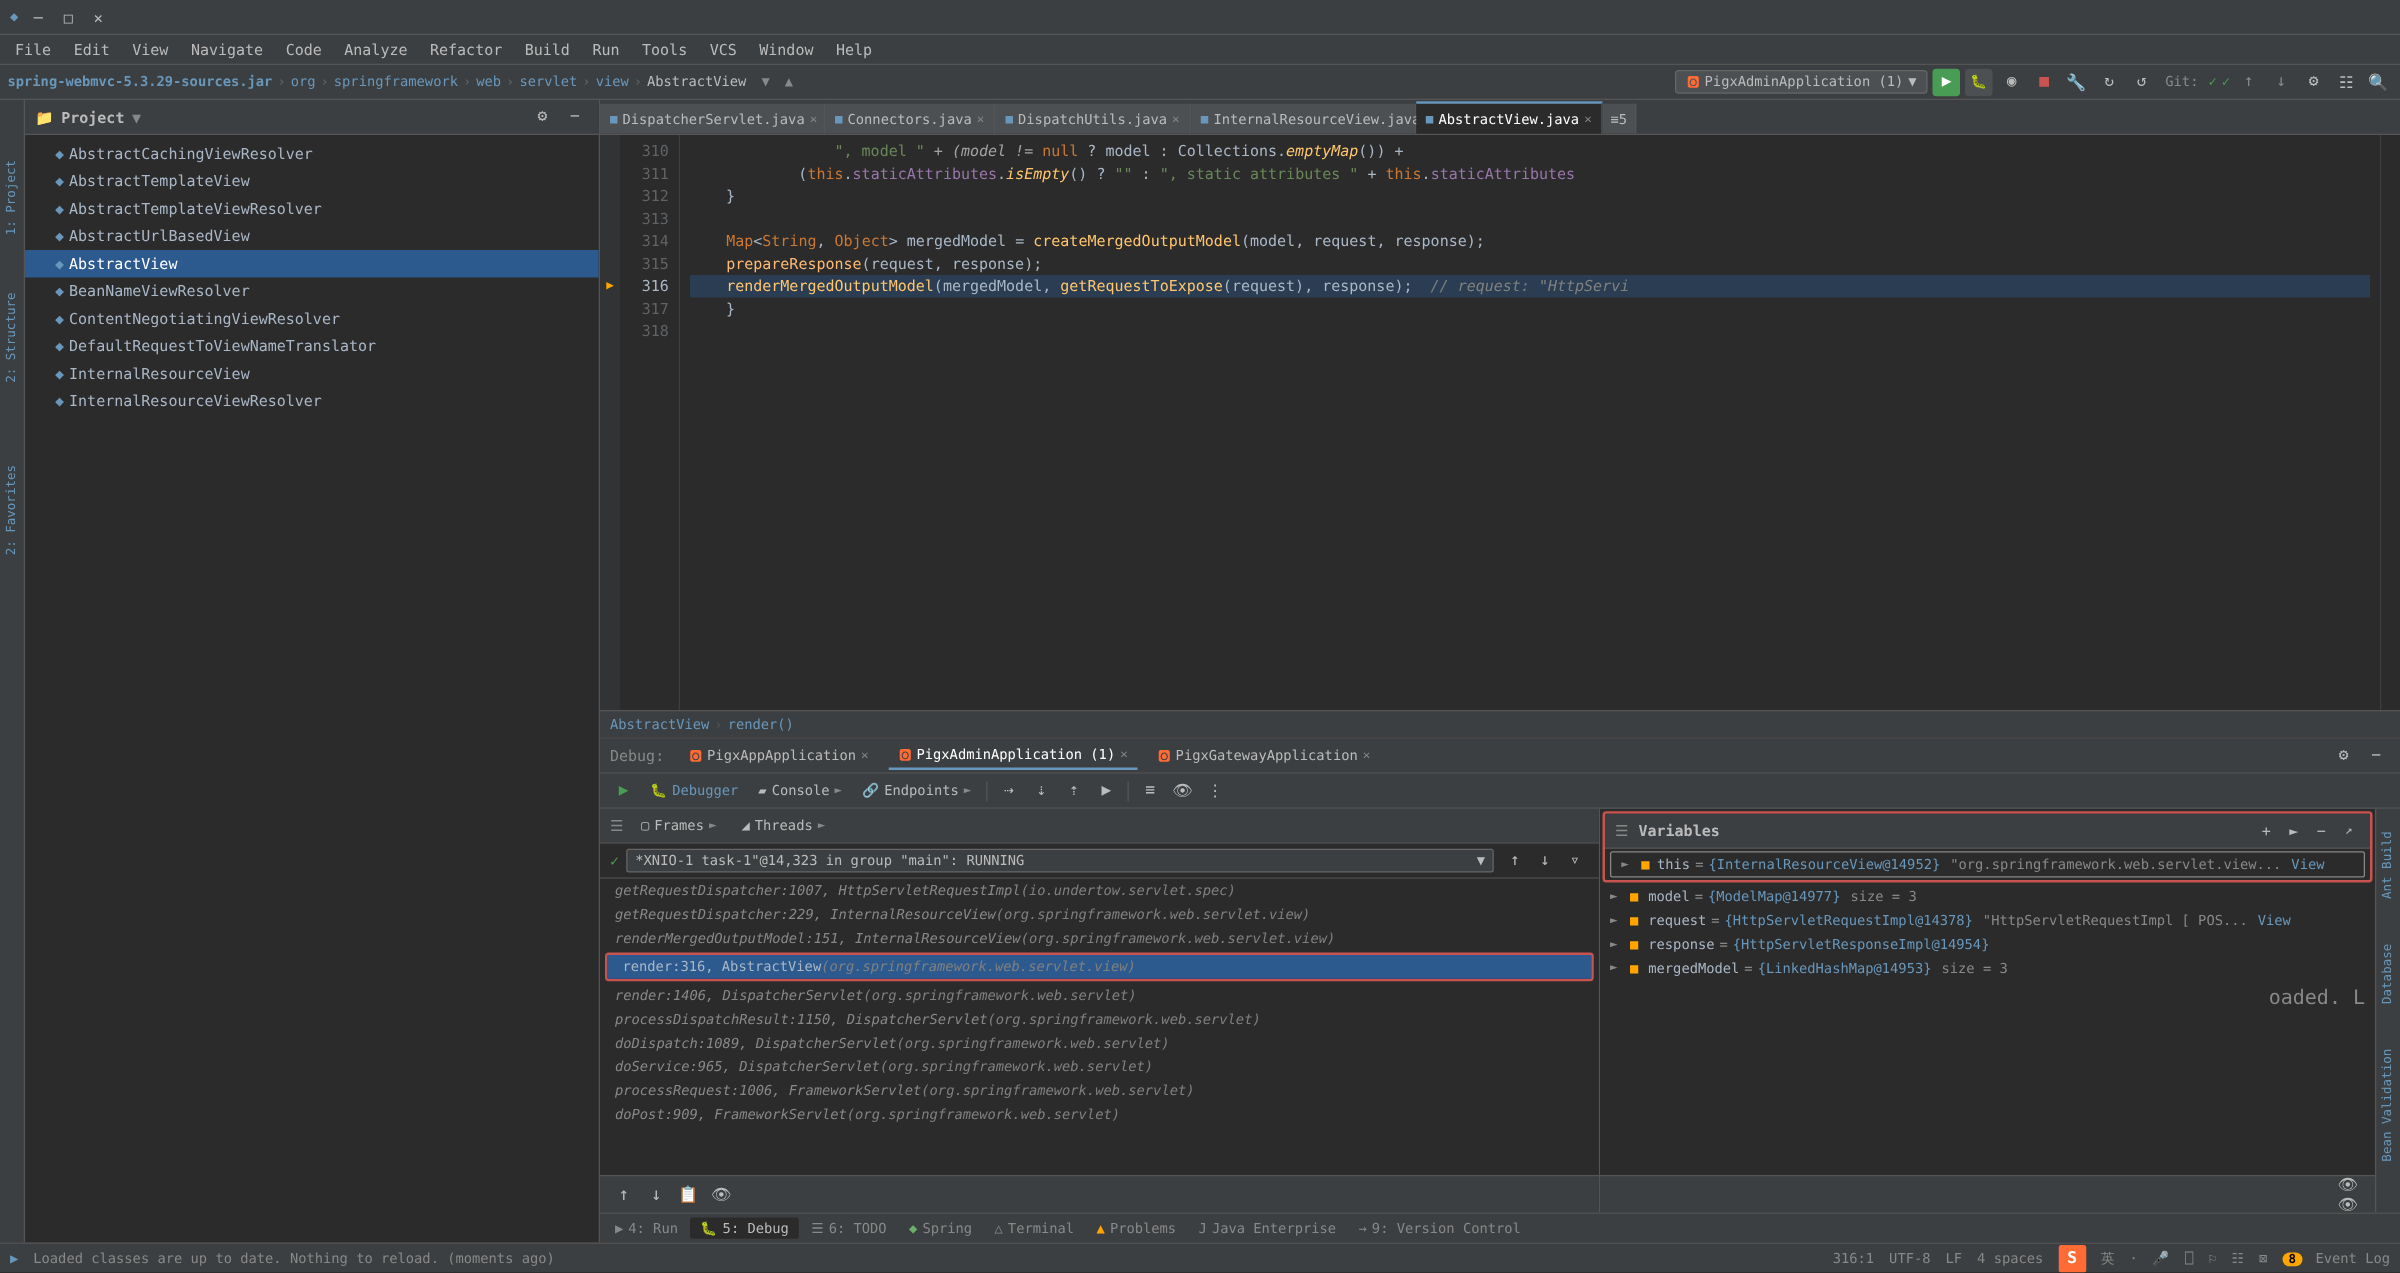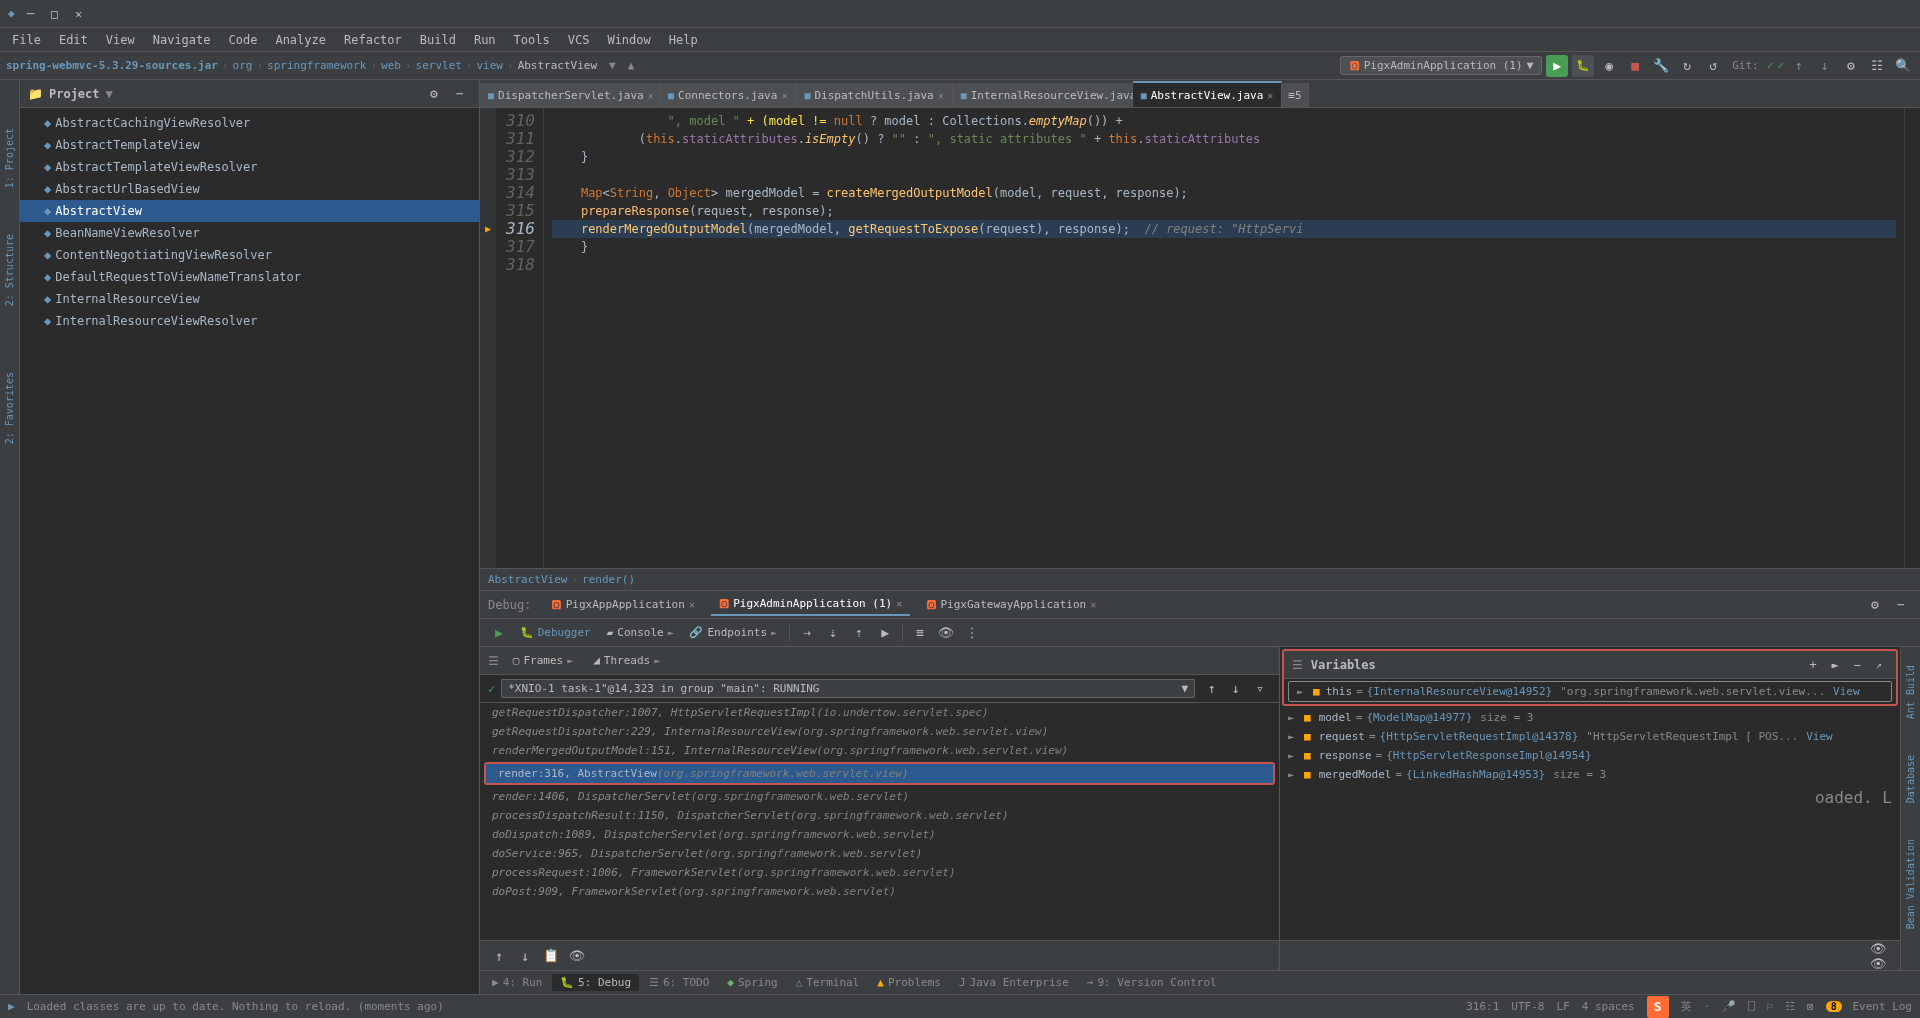--- a/index.html
+++ b/index.html
@@ -217,26 +217,25 @@
       display: flex;
       background: #2b2b2b;
       overflow: hidden;
     }
     #line-numbers {
       width: 48px;
       background: #2b2b2b;
       padding: 4px 0;
       text-align: right;
       color: #606366;
-      font-size: 16px;
+      font-size: 12px;
       line-height: 18px;
       padding-right: 8px;
       border-right: 1px solid #3c3f41;
       user-select: none;
-      font-style: italic;
     }
     #code-content {
       flex: 1;
       padding: 4px 8px;
       overflow: auto;
       font-size: 12px;
       line-height: 18px;
     }
 
     .code-line {
@@ -751,21 +750,21 @@
           <div style="height:18px;">313</div>
           <div style="height:18px;">314</div>
           <div style="height:18px;">315</div>
           <div style="height:18px; color:#a9b7c6;">316</div>
           <div style="height:18px;">317</div>
           <div style="height:18px;">318</div>
         </div>
 
         <div id="code-content">
           <div class="code-line">
-            <span style="color:#a9b7c6;">                </span><span style="color:#6a8759;">", model "</span><span style="color:#fde047;"> + (model != </span><span class="kw">null</span><span style="color:#a9b7c6;"> ? model : </span><span style="color:#a9b7c6;">Collections.</span><span style="color:#ffc66d;font-style:italic;">emptyMap</span><span style="color:#a9b7c6;">()) +</span>
+            <span style="color:#a9b7c6;">                </span><span style="color:#6a8759;">", model "</span><span style="color:#a3a3a3;font-style:italic;"> + (model != </span><span class="kw">null</span><span style="color:#a9b7c6;"> ? model : </span><span style="color:#a9b7c6;">Collections.</span><span style="color:#ffc66d;font-style:italic;">emptyMap</span><span style="color:#a9b7c6;">()) +</span>
           </div>
           <div class="code-line">
             <span style="color:#a9b7c6;">            (</span><span class="kw">this</span><span style="color:#a9b7c6;">.</span><span style="color:#9876aa;">staticAttributes</span><span style="color:#a9b7c6;">.</span><span style="color:#ffc66d;font-style:italic;">isEmpty</span><span style="color:#a9b7c6;">() ? </span><span style="color:#6a8759;">""</span><span style="color:#a9b7c6;"> : </span><span style="color:#6a8759;">", static attributes "</span><span style="color:#a9b7c6;"> + </span><span class="kw">this</span><span style="color:#a9b7c6;">.</span><span style="color:#9876aa;">staticAttributes</span>
           </div>
           <div class="code-line">
             <span style="color:#a9b7c6;">    }</span>
           </div>
           <div class="code-line">&nbsp;</div>
           <div class="code-line">
             <span style="color:#a9b7c6;">    </span><span class="kw">Map</span><span style="color:#a9b7c6;">&lt;</span><span class="kw">String</span><span style="color:#a9b7c6;">, </span><span class="kw">Object</span><span style="color:#a9b7c6;">&gt; mergedModel = </span><span style="color:#ffc66d;">createMergedOutputModel</span><span style="color:#a9b7c6;">(model, request, response);</span>

